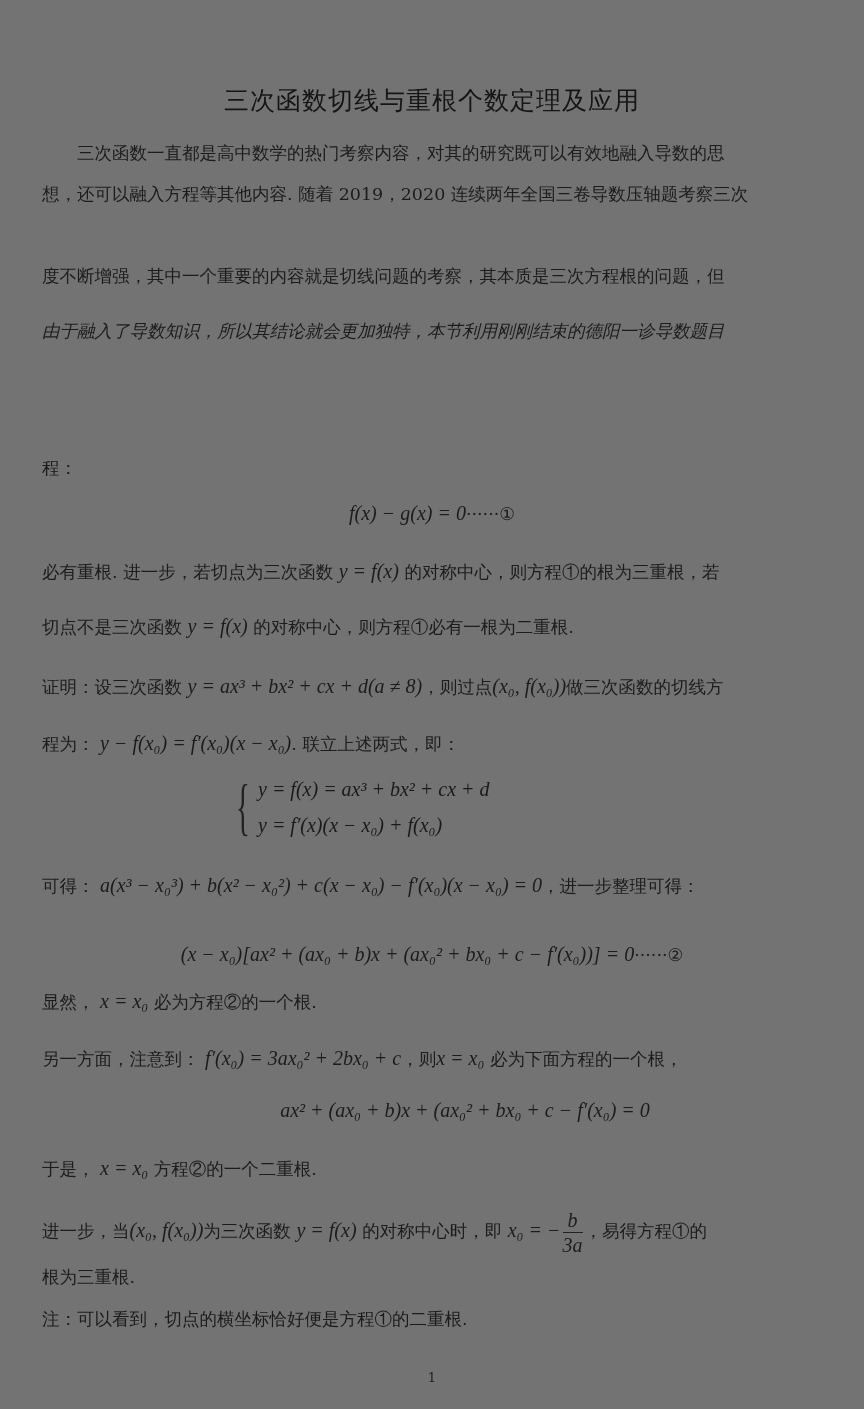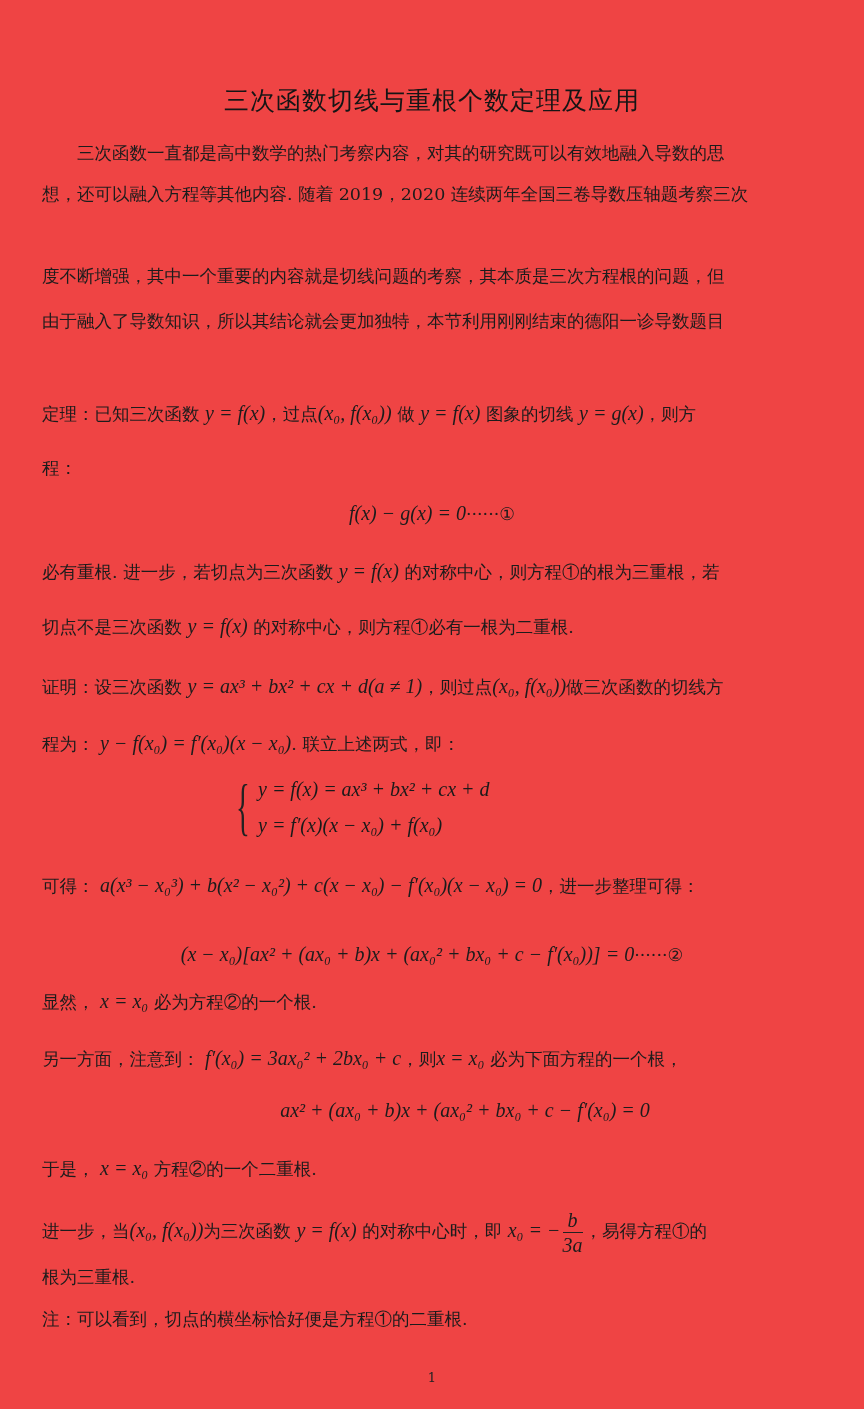--- a/index.html
+++ b/index.html
@@ -1,18 +1,18 @@
 <!DOCTYPE html>
 <html><head>
 <meta charset="utf-8">
 <style>
   html, body { margin: 0; padding: 0; background: #ffffff; }
   body { width: 864px; height: 1409px; position: relative; overflow: hidden;
          font-family: "DejaVu Serif", "Liberation Serif", serif; color: #1a1a1a; }
-  .page { position: absolute; left: 0; top: 0; width: 864px; height: 1409px; background: #ef4444; }
+  .page { position: absolute; left: 0; top: 0; width: 864px; height: 1409px; background: #737373; }
   .title { position: absolute; top: 84px; left: 0; width: 864px; text-align: center;
            font-size: 25px; letter-spacing: 1px; color: #151515; }
   .line { position: absolute; left: 42px; width: 780px; font-size: 17.5px; line-height: 26px;
           white-space: nowrap; color: #1c1c1c; }
   .center { text-align: center; left: 0; width: 864px; }
   .m { font-family: "Liberation Serif", "DejaVu Serif", serif; font-style: italic; font-size: 20px; }
   .brace-wrap { position: absolute; left: 236px; top: 778px; height: 72px; }
   .brace { position: absolute; left: 0; top: -8px; font-size: 64px; font-family: "Liberation Serif", serif; font-weight: 100; transform: scaleX(0.45); transform-origin: left; color:#222; }
   .sys-line { position: absolute; left: 22px; white-space: nowrap; }
   .frac { display: inline-block; vertical-align: middle; text-align: center; margin: 0 2px; }
@@ -23,50 +23,42 @@
 </head>
 <body>
 
 <div class="page">
 
   <div class="title">三次函数切线与重根个数定理及应用</div>
 
   <div class="line" style="top:140px; text-indent:35px;">三次函数一直都是高中数学的热门考察内容，对其的研究既可以有效地融入导数的思</div>
   <div class="line" style="top:181px;">想，还可以融入方程等其他内容. 随着 2019，2020 连续两年全国三卷导数压轴题考察三次</div>
   <div class="line" style="top:263px;">度不断增强，其中一个重要的内容就是切线问题的考察，其本质是三次方程根的问题，但</div>
-  <div class="line" style="top:308px;">由于融入了导数知识，所以其结论就会更加独特，本节利用刚刚结束的德阳一诊导数题目</div>
+  <div class="line" style="top:318px;font-style:italic;">由于融入了导数知识，所以其结论就会更加独特，本节利用刚刚结束的德阳一诊导数题目</div>
 
-  <div class="line" style="top:400px;">
-    <span>定理：</span><span>已知三次函数</span>
-    <span class="m">y = f(x)</span><span>，过点</span><span class="m">(x₀, f(x₀))</span>
-    <span>做</span>
-    <span class="m">y = f(x)</span>
-    <span>图象的切线</span>
-    <span class="m">y = g(x)</span><span>，则方</span>
-  </div>
   <div class="line" style="top:455px;">程：</div>
 
   <div class="line center" style="top:500px;">
     <span class="m">f(x) − g(x) = 0</span><span>······</span><span>①</span>
   </div>
 
   <div class="line" style="top:558px;">
     <span>必有重根. 进一步，若切点为三次函数</span>
     <span class="m">y = f(x)</span>
     <span>的对称中心，则方程①的根为三重根，若</span>
   </div>
   <div class="line" style="top:613px;">
     <span>切点不是三次函数</span>
     <span class="m">y = f(x)</span>
     <span>的对称中心，则方程①必有一根为二重根.</span>
   </div>
 
   <div class="line" style="top:673px;">
     <span>证明：</span><span>设三次函数</span>
-    <span class="m">y = ax³ + bx² + cx + d(a ≠ 1)</span><span>，则过点</span><span class="m">(x₀, f(x₀))</span><span>做三次函数的切线方</span>
+    <span class="m">y = ax³ + bx² + cx + d(a ≠ 8)</span><span>，则过点</span><span class="m">(x₀, f(x₀))</span><span>做三次函数的切线方</span>
   </div>
   <div class="line" style="top:730px;">
     <span>程为：</span>
     <span class="m">y − f(x₀) = f′(x₀)(x − x₀)</span><span>. 联立上述两式，即：</span>
   </div>
 
   <div class="brace-wrap">
     <span class="brace">{</span>
     <div class="sys-line m" style="top:0px;">y = f(x) = ax³ + bx² + cx + d</div>
     <div class="sys-line m" style="top:36px;">y = f′(x)(x − x₀) + f(x₀)</div>

